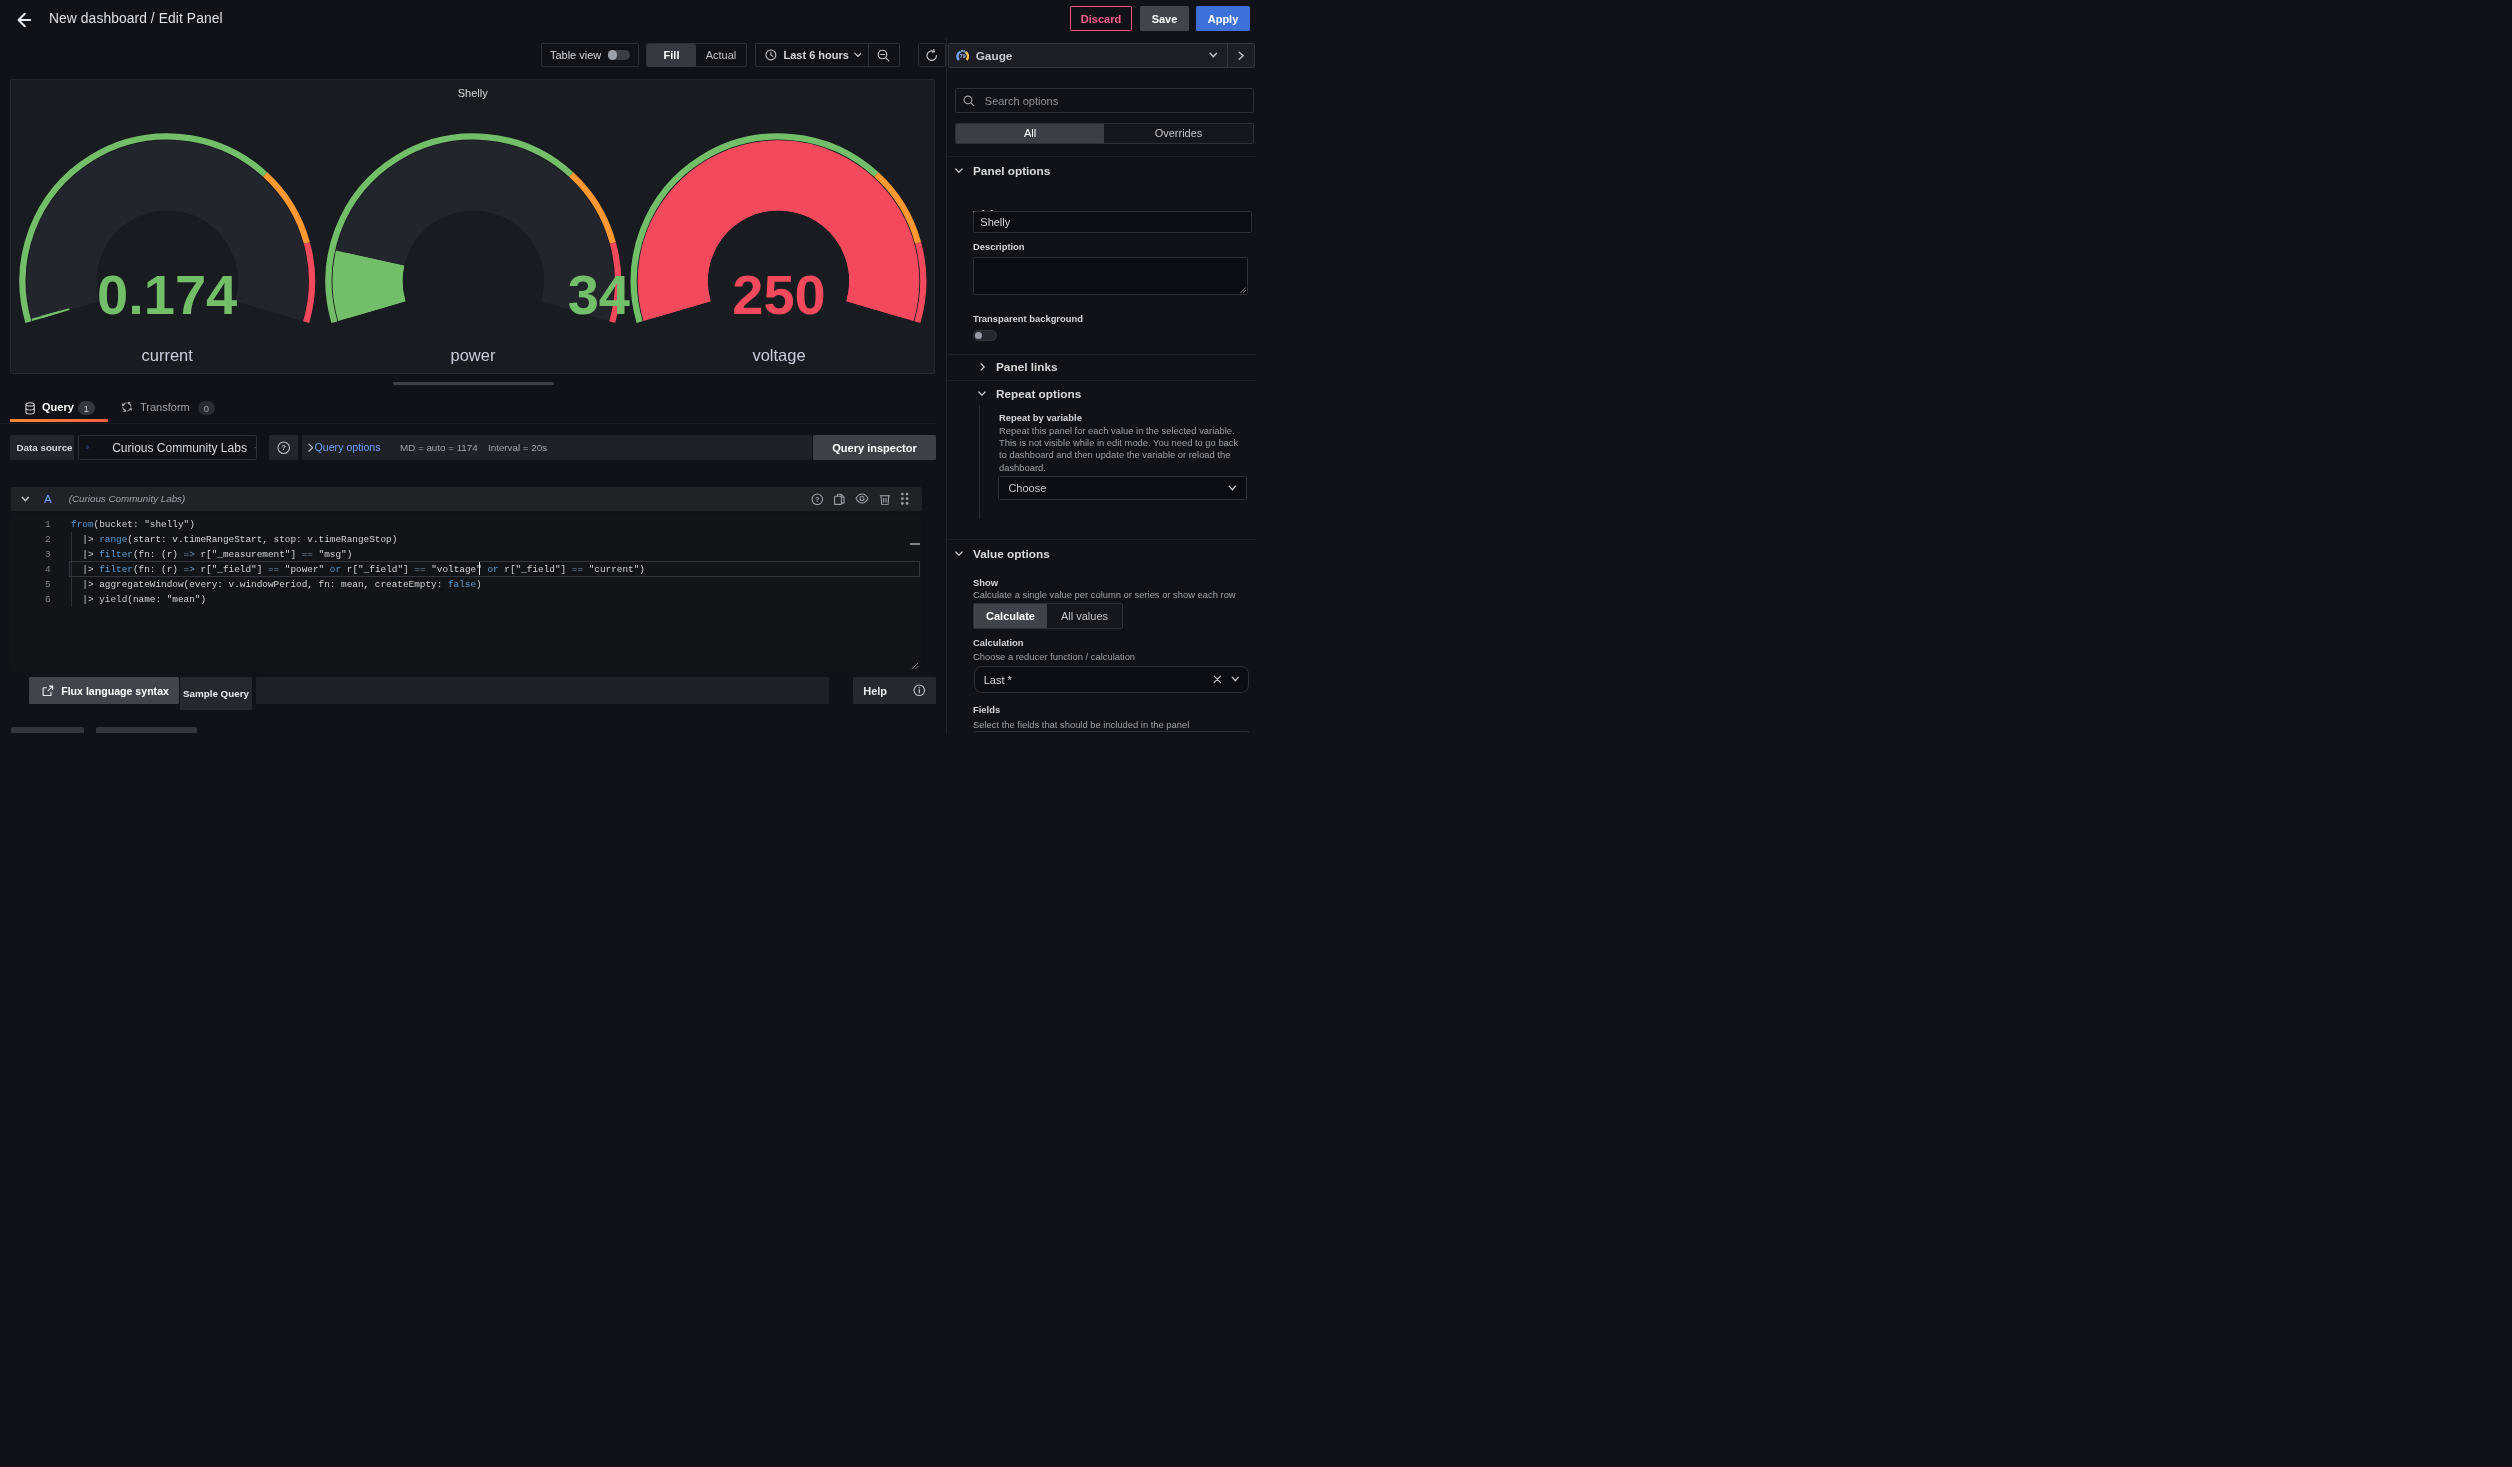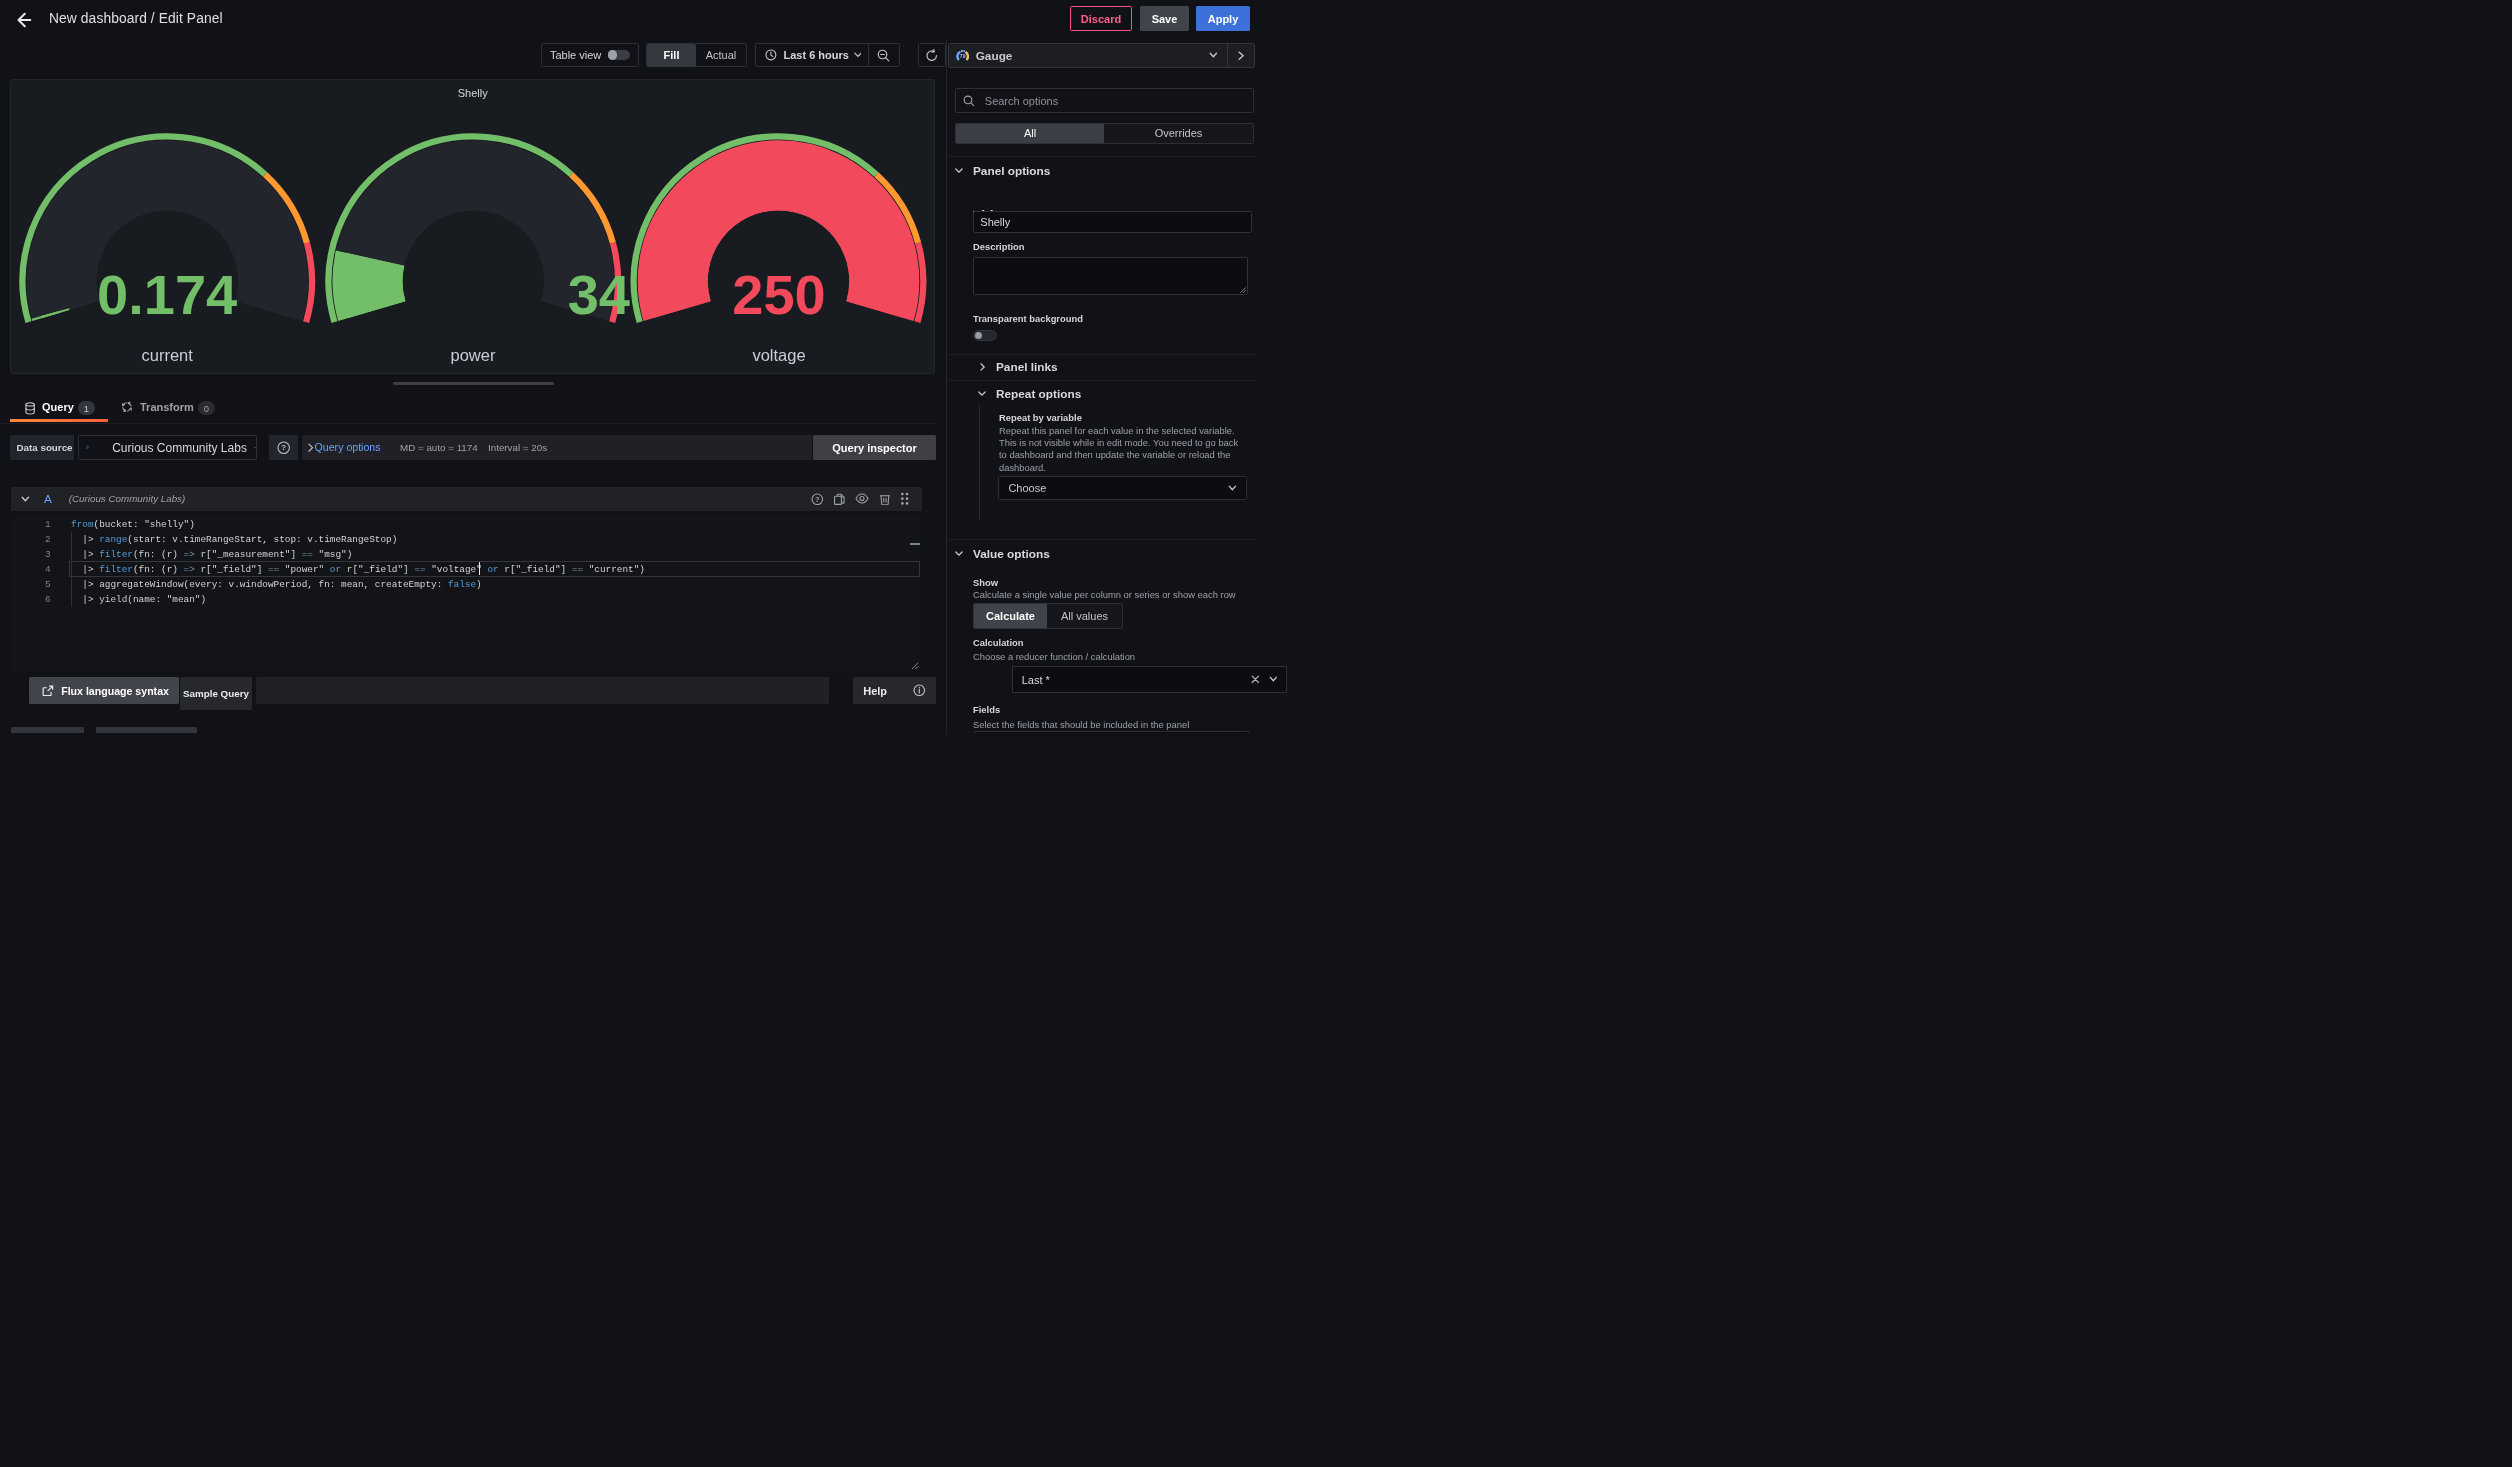--- a/index.html
+++ b/index.html
@@ -105,21 +105,21 @@
   <path d="M 2.39 8.99 A 5.7 5.7 0 0 0 6.24 13.42"></path>
   <path d="M 6.24 13.42 L 4.67 11.34"></path>
   <path d="M 6.24 13.42 L 3.75 14.18"></path>
   <path d="M 8.99 13.61 A 5.7 5.7 0 0 0 13.42 9.76"></path>
   <path d="M 13.42 9.76 L 11.34 11.33"></path>
   <path d="M 13.42 9.76 L 14.18 12.25"></path>
   <path d="M 13.61 7.01 A 5.7 5.7 0 0 0 9.76 2.58"></path>
   <path d="M 9.76 2.58 L 11.33 4.66"></path>
   <path d="M 9.76 2.58 L 12.25 1.82"></path>
 </svg>
-<div class="abs" style="left:140px;top:401px;font-size:11px;font-weight:700;color:#9fa2a8">Transform</div>
+<div class="abs" style="left:140px;top:401px;font-size:11px;font-weight:400;color:#9fa2a8">Transform</div>
 <div class="abs flex" style="left:198px;top:401px;width:16.5px;height:14px;background:#2a2c32;border-radius:7px;justify-content:center;font-size:9.4px;color:#9fa2a8">0</div>
 <div class="abs" style="left:10.2px;top:419px;width:98px;height:2.8px;background:linear-gradient(90deg,#ff8833,#f55f3e)"></div>
 <div class="abs" style="left:0;top:423px;width:936px;height:0.8px;background:#1c1e23"></div>
 
 <div class="abs flex" style="left:10.2px;top:435px;width:64px;height:25px;background:#22252b;border-radius:1.6px;padding-left:6.3px;font-size:9.8px;font-weight:600;color:#d5d6dc">Data source</div>
 <div class="abs flex" style="left:78px;top:435px;width:179px;height:25px;background:#111217;border:0.8px solid #2e3036;border-radius:1.6px">
   <svg style="margin-left:7px" width="11.8" height="12.6" viewBox="0 0 15 16" fill="none" stroke="#5b93e8" stroke-width="1.4" stroke-linejoin="round">
     <path d="M5.2 1.2 L12.2 3.1 L13.8 9.4 L9.3 14.6 L2.5 13 L1.2 6.2 Z"></path>
     <path d="M5.2 1.2 L6.8 7.3 L13.8 9.4 M6.8 7.3 L2.5 13" stroke-width="1.1"></path>
   </svg>
@@ -306,21 +306,21 @@
 
 <div class="abs" style="left:973px;top:577px;font-size:9.4px;font-weight:600;color:#d5d6dc">Show</div>
 <div class="abs" style="left:973px;top:589px;font-size:9.4px;color:#9ba0a8">Calculate a single value per column or series or show each row</div>
 <div class="abs flex" style="left:973px;top:603px;width:150px;height:26px;border:0.8px solid #2f3136;border-radius:1.6px;background:#16171c">
   <span class="flex" style="width:73px;height:24.4px;background:#41434b;border-radius:0.8px;justify-content:center;font-size:11px;font-weight:600;color:#ffffff">Calculate</span>
   <span class="flex" style="flex:1;justify-content:center;font-size:11px;color:#c3c4cb">All values</span>
 </div>
 
 <div class="abs" style="left:973px;top:637px;font-size:9.4px;font-weight:600;color:#d5d6dc">Calculation</div>
 <div class="abs" style="left:973px;top:651px;font-size:9.4px;color:#9ba0a8">Choose a reducer function / calculation</div>
-<div class="abs flex" style="left:1012px;top:666px;width:275px;height:27px;background:#0c0d12;border:0.8px solid #2f3136;border-radius:1px;padding:0 8.7px">
+<div class="abs flex" style="left:974px;top:666px;width:275px;height:27px;background:#0c0d12;border:0.8px solid #2f3136;border-radius:8px;padding:0 8.7px">
   <span style="font-size:11px;color:#d8d9da">Last *</span>
   <span style="flex:1"></span>
   <svg style="margin-right:9.4px" width="8.7" height="8.7" viewBox="0 0 11 11">
       <path d="M1.5 1.5 L9.5 9.5 M9.5 1.5 L1.5 9.5" stroke="#b6b8bf" stroke-width="1.5" stroke-linecap="round"></path>
     </svg>
   <svg width="8.7" height="6.3" viewBox="0 0 11 8">
       <path d="M1.5 1.5 L5.5 6 L9.5 1.5" stroke="#c9cad0" stroke-width="1.6" fill="none" stroke-linecap="round"></path>
     </svg>
 </div>
 

